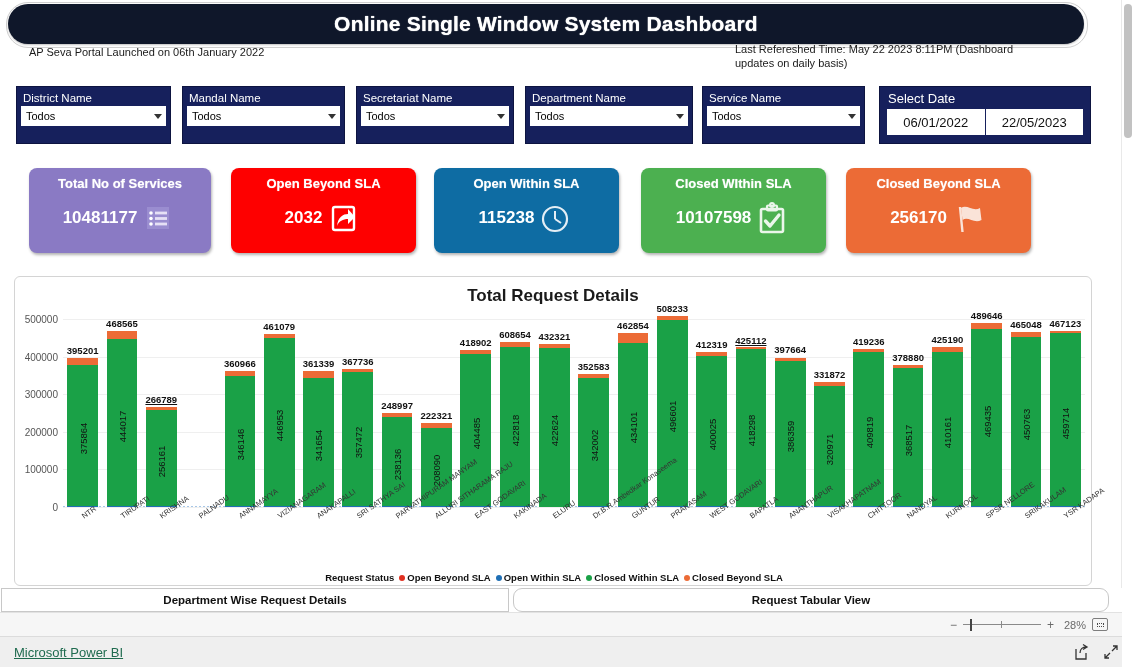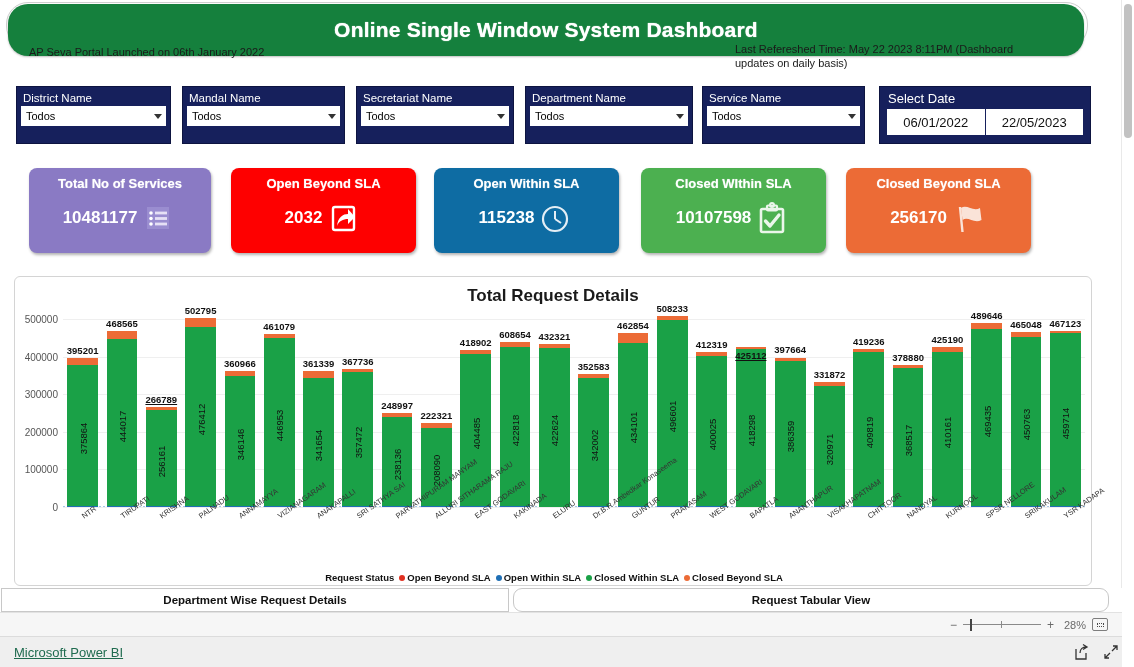--- a/index.html
+++ b/index.html
@@ -9,22 +9,22 @@
     font-family: "Liberation Sans", sans-serif;
     overflow: hidden;
   }
   #app { position: relative; width: 1134px; height: 667px; background:#fff; }
 
   
   #canvas { position:absolute; left:0; top:0; width:1122px; height:588px; background:#fff; overflow:hidden; }
 
   
   #title-banner {
-    position:absolute; left:8px; top:4px; width:1076px; height:52px;
-    background:#15803d; border-radius:20px;
+    position:absolute; left:8px; top:4px; width:1076px; height:40px;
+    background:#0f172a; border-radius:20px;
     display:flex; align-items:center; justify-content:center;
     box-shadow: 0 1px 2px rgba(0,0,0,.25);
   }
   #title-banner .t {
     color:#ffffff; font-size:21px; font-weight:bold; letter-spacing:.2px;
     text-shadow: 0 0 1px #fff;
   }
   #banner-outline{
     position:absolute; left:6px; top:2px; width:1082px; height:46px;
     border:1px solid #cfcfcf; border-radius:22px; pointer-events:none;
@@ -364,28 +364,20 @@
               <div class="bar-inner" style="bottom: 75.4752px;">444017</div>
             </div>
             <div class="bar-group" style="left: 82.9392px; width: 30.66px; height: 188px;">
               <div class="seg openb" style="bottom: 0px; height: 0.8px;"></div>
               <div class="seg openw" style="bottom: 0.0376px; height: 0.8px;"></div>
               <div class="seg closedw" style="bottom: 0.564px; height: 96.3165px;"></div>
               <div class="seg closedb" style="bottom: 96.8805px; height: 3.43213px;"></div>
               <div class="bar-total" style="bottom: 102.313px; text-decoration: underline;">266789</div>
               <div class="bar-inner" style="bottom: 40.1583px;">256161</div>
             </div>
-            <div class="bar-group" style="left: 122.247px; width: 30.66px; height: 188px;">
-              <div class="seg openb" style="bottom: 0px; height: 0.8px;"></div>
-              <div class="seg openw" style="bottom: 0.0376px; height: 0.8px;"></div>
-              <div class="seg closedw" style="bottom: 0.752px; height: 179.131px;"></div>
-              <div class="seg closedb" style="bottom: 179.883px; height: 9.16801px;"></div>
-              <div class="bar-total" style="bottom: 191.051px;">502795</div>
-              <div class="bar-inner" style="bottom: 81.5655px;">476412</div>
-            </div>
             <div class="bar-group" style="left: 161.555px; width: 30.66px; height: 188px;">
               <div class="seg openb" style="bottom: 0px; height: 0.8px;"></div>
               <div class="seg openw" style="bottom: 0.0376px; height: 0.8px;"></div>
               <div class="seg closedw" style="bottom: 0.6768px; height: 130.151px;"></div>
               <div class="seg closedb" style="bottom: 130.828px; height: 4.89552px;"></div>
               <div class="bar-total" style="bottom: 137.723px;">360966</div>
               <div class="bar-inner" style="bottom: 57.0754px;">346146</div>
             </div>
             <div class="bar-group" style="left: 200.862px; width: 30.66px; height: 188px;">
               <div class="seg openb" style="bottom: 0px; height: 0.8px;"></div>
@@ -481,21 +473,21 @@
               <div class="seg closedw" style="bottom: 0.752px; height: 150.409px;"></div>
               <div class="seg closedb" style="bottom: 151.161px; height: 3.87054px;"></div>
               <div class="bar-total" style="bottom: 157.032px;">412319</div>
               <div class="bar-inner" style="bottom: 67.2047px;">400025</div>
             </div>
             <div class="bar-group" style="left: 672.555px; width: 30.66px; height: 188px;">
               <div class="seg openb" style="bottom: 0px; height: 0.8px;"></div>
               <div class="seg openw" style="bottom: 0.0376px; height: 0.8px;"></div>
               <div class="seg closedw" style="bottom: 0.376px; height: 157.28px;"></div>
               <div class="seg closedb" style="bottom: 157.656px; height: 2.18606px;"></div>
-              <div class="bar-total" style="bottom: 146px; text-decoration: underline;">425112</div>
+              <div class="bar-total" style="bottom: 161px; text-decoration: underline;">425112</div>
               <div class="bar-inner" style="bottom: 70.64px;">418298</div>
             </div>
             <div class="bar-group" style="left: 711.862px; width: 30.66px; height: 188px;">
               <div class="seg openb" style="bottom: 0px; height: 0.8px;"></div>
               <div class="seg openw" style="bottom: 0.0376px; height: 0.8px;"></div>
               <div class="seg closedw" style="bottom: 0.752px; height: 145.271px;"></div>
               <div class="seg closedb" style="bottom: 146.023px; height: 3.49868px;"></div>
               <div class="bar-total" style="bottom: 151.522px;">397664</div>
               <div class="bar-inner" style="bottom: 64.6355px;">386359</div>
             </div>

